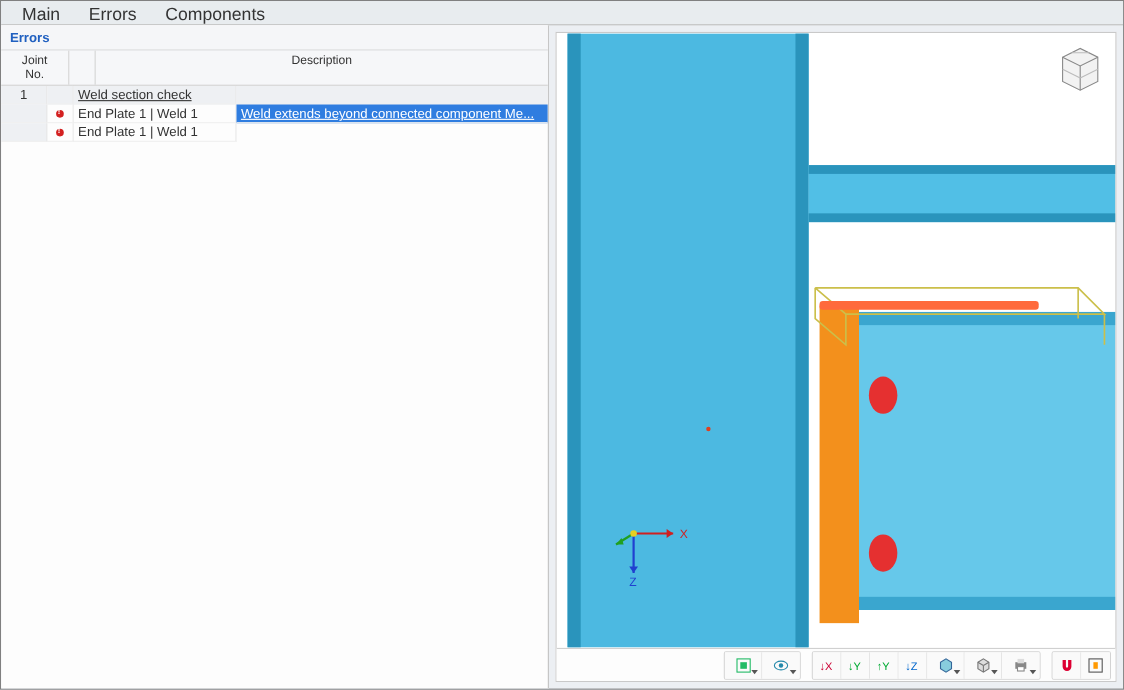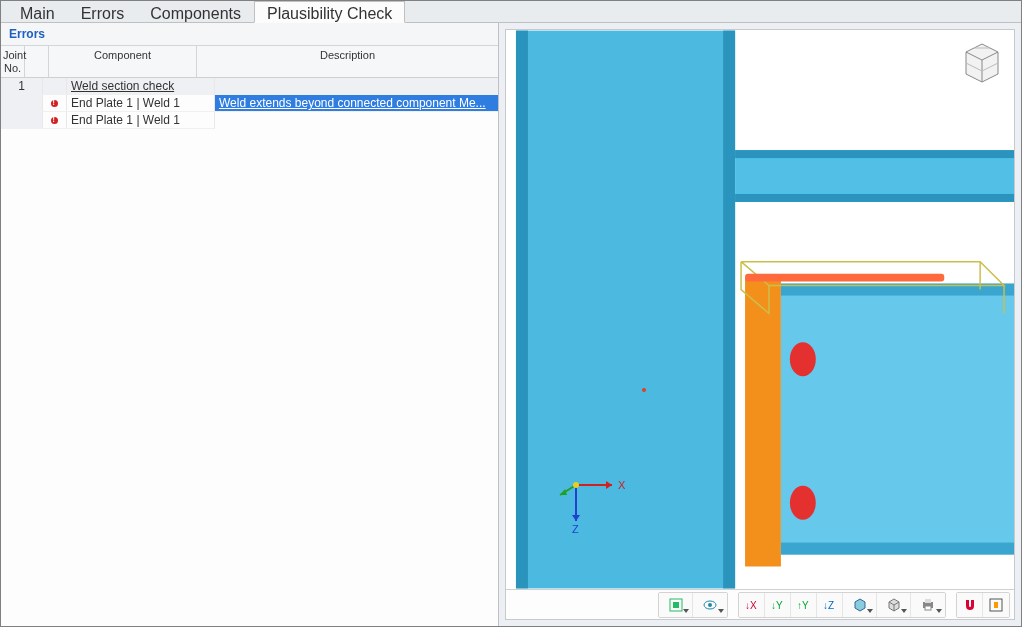--- a/index.html
+++ b/index.html
@@ -58,21 +58,21 @@
     background: #f6f7f9;
     border-bottom: 1px solid #d0d0d0;
     font-size: 11px;
   }
   .grid-header > div {
     border-right: 1px solid #d5d5d5;
     text-align: center;
     padding: 3px 2px;
     line-height: 1.15;
   }
-  .col-joint { width: 24px; }
+  .col-joint { width: 62px; }
   .col-icon  { width: 24px; }
   .col-comp  { width: 148px; }
   .col-desc  { flex: 1; border-right: none !important; }
   .grid-body { flex: 1; overflow: auto; }
   .grid-row { display: flex; height: 17px; align-items: stretch; font-size: 12px; }
   .grid-row.group > .cell { background: #eef0f3; }
   .grid-row > .cell {
     border-right: 1px solid #e8e8e8;
     border-bottom: 1px solid #f0f0f0;
     padding: 1px 4px;
@@ -138,31 +138,29 @@
   }
   .sep { width:6px; }
 </style>
 </head>
 <body>
 
 <div class="tabbar">
   <div class="tab">Main</div>
   <div class="tab">Errors</div>
   <div class="tab">Components</div>
-  <div class="tab active">Plausibility Check</div>
 </div>
 
 <div class="content">
 
   <div class="left-pane">
     <div class="panel-title">Errors</div>
     <div class="grid-header">
       <div class="col-joint">Joint<br>No.</div>
       <div class="col-icon"></div>
-      <div class="col-comp">Component</div>
       <div class="col-desc">Description</div>
     </div>
     <div class="grid-body">
 
       <div class="grid-row group">
         <div class="cell cell-joint">1</div>
         <div class="cell cell-icon"></div>
         <div class="cell cell-comp" style="flex:0 0 auto;text-decoration:underline;">Weld section check</div>
         <div class="cell cell-desc"></div>
       </div>

